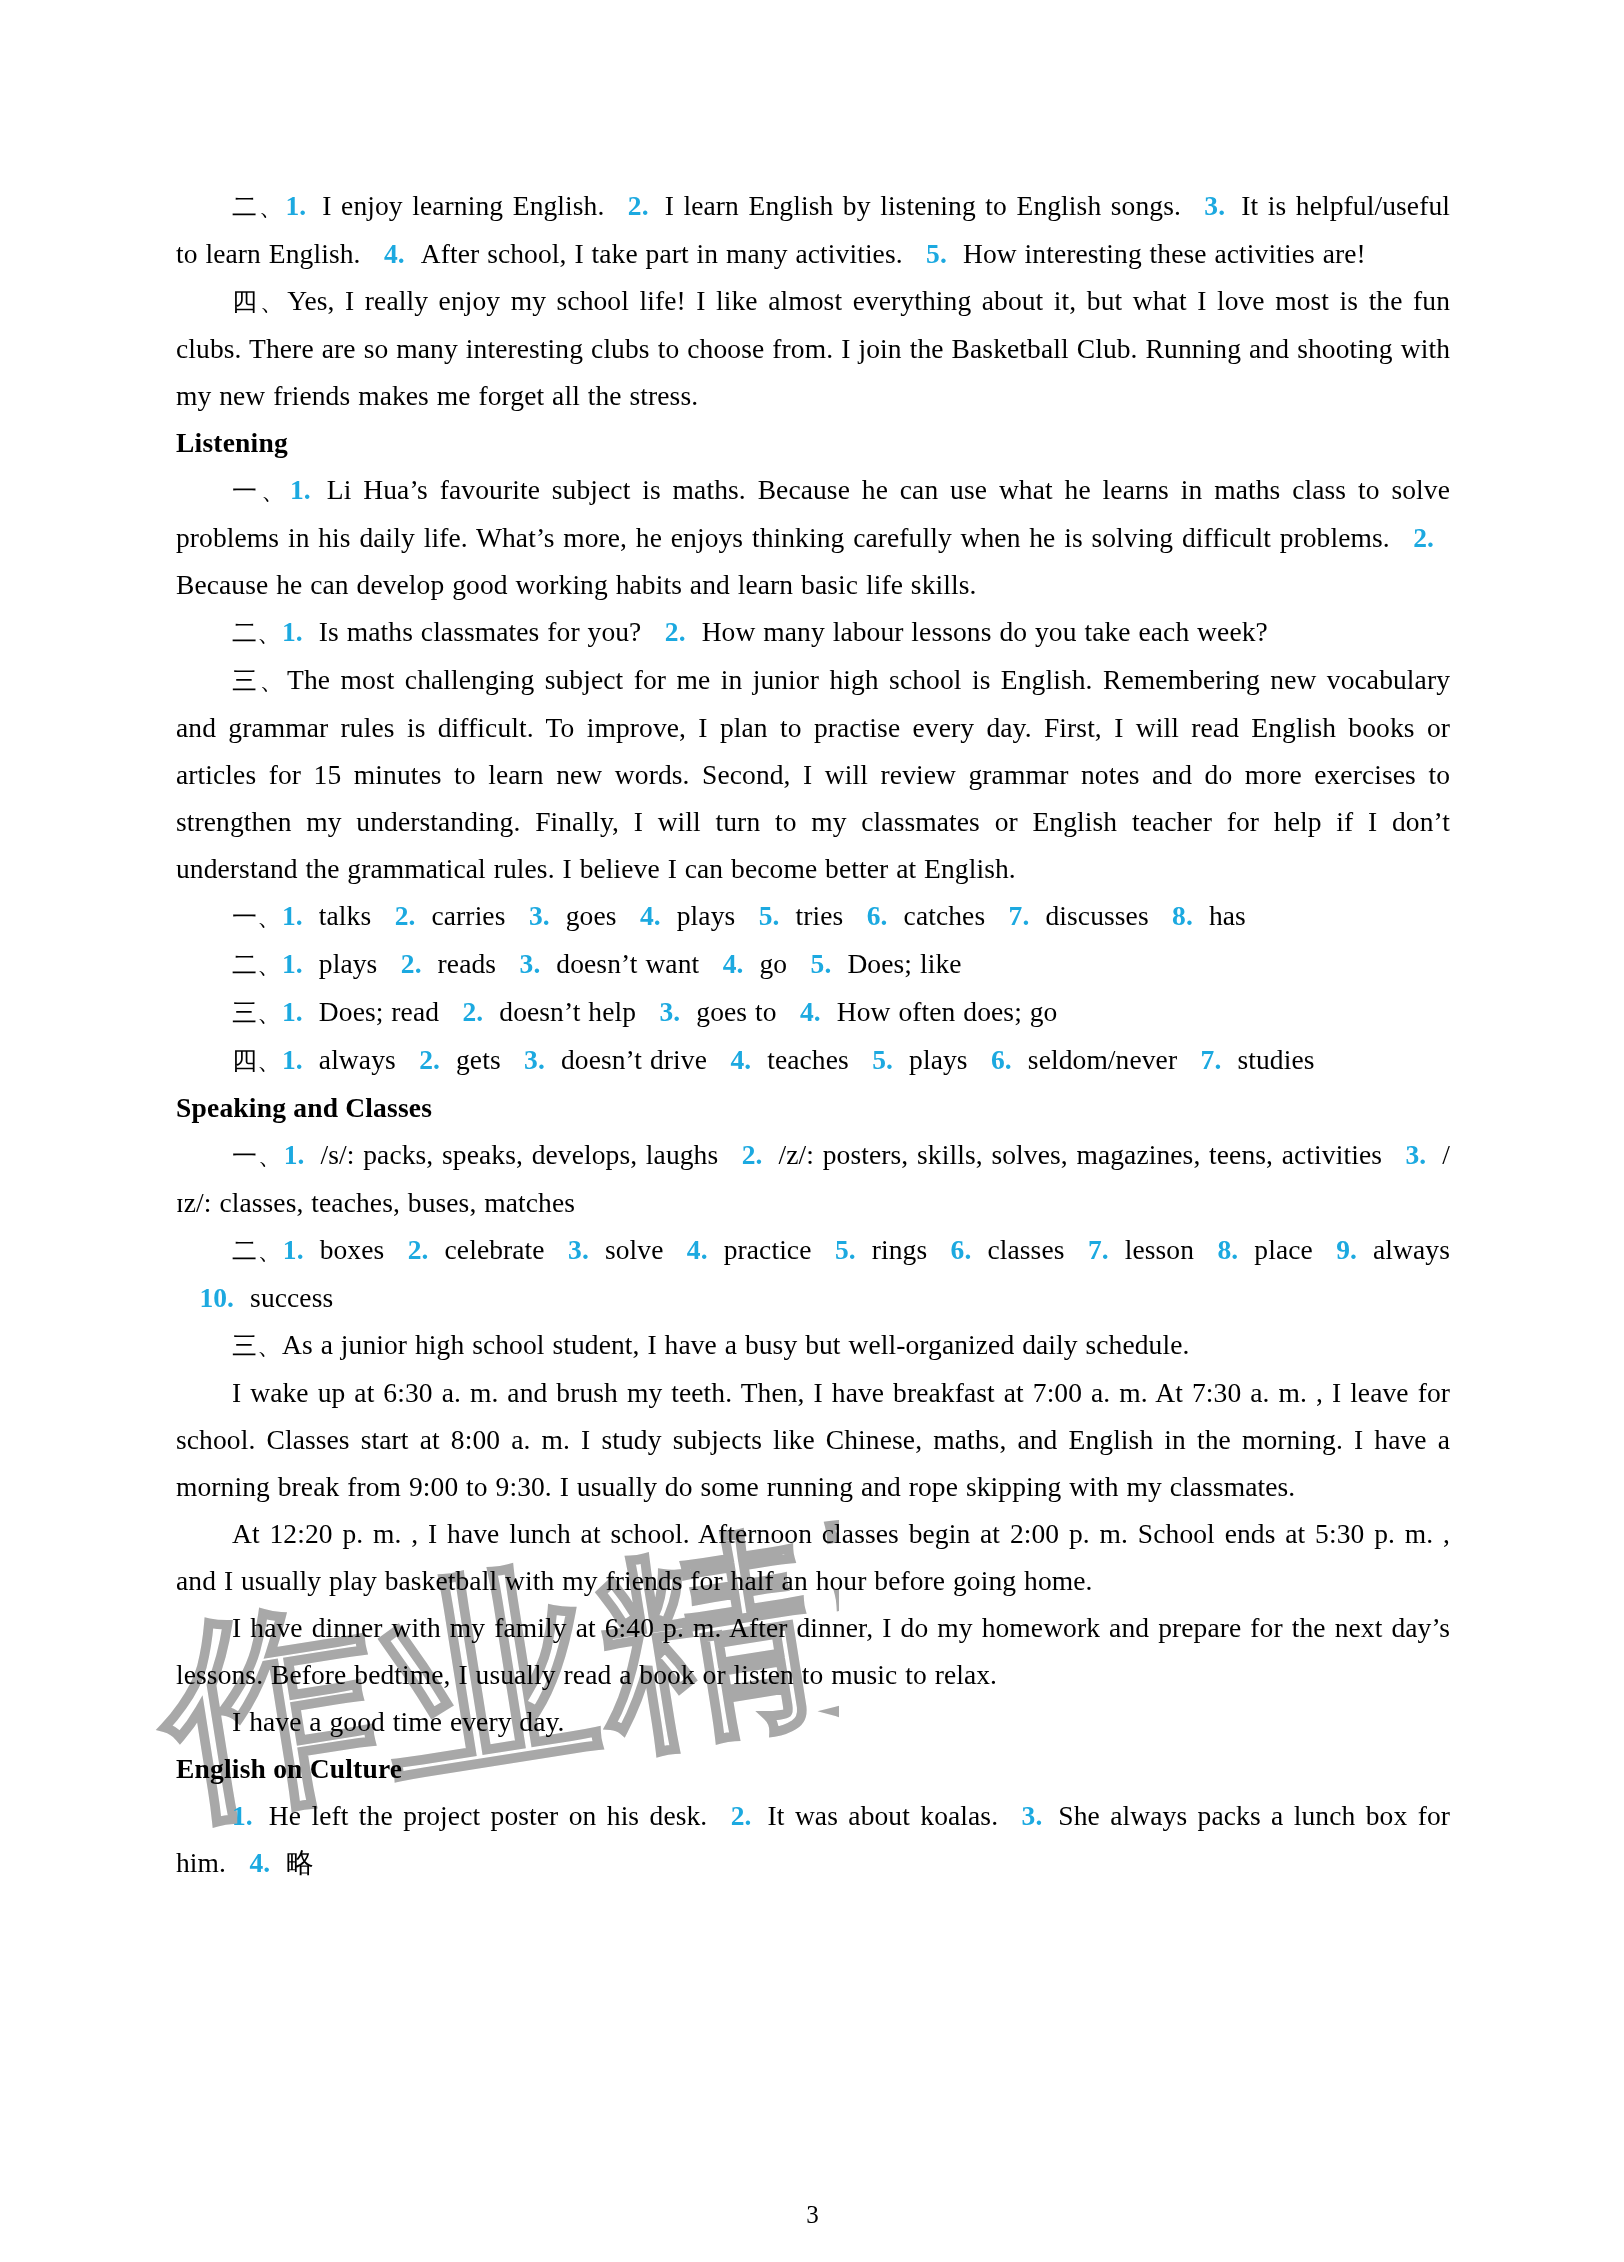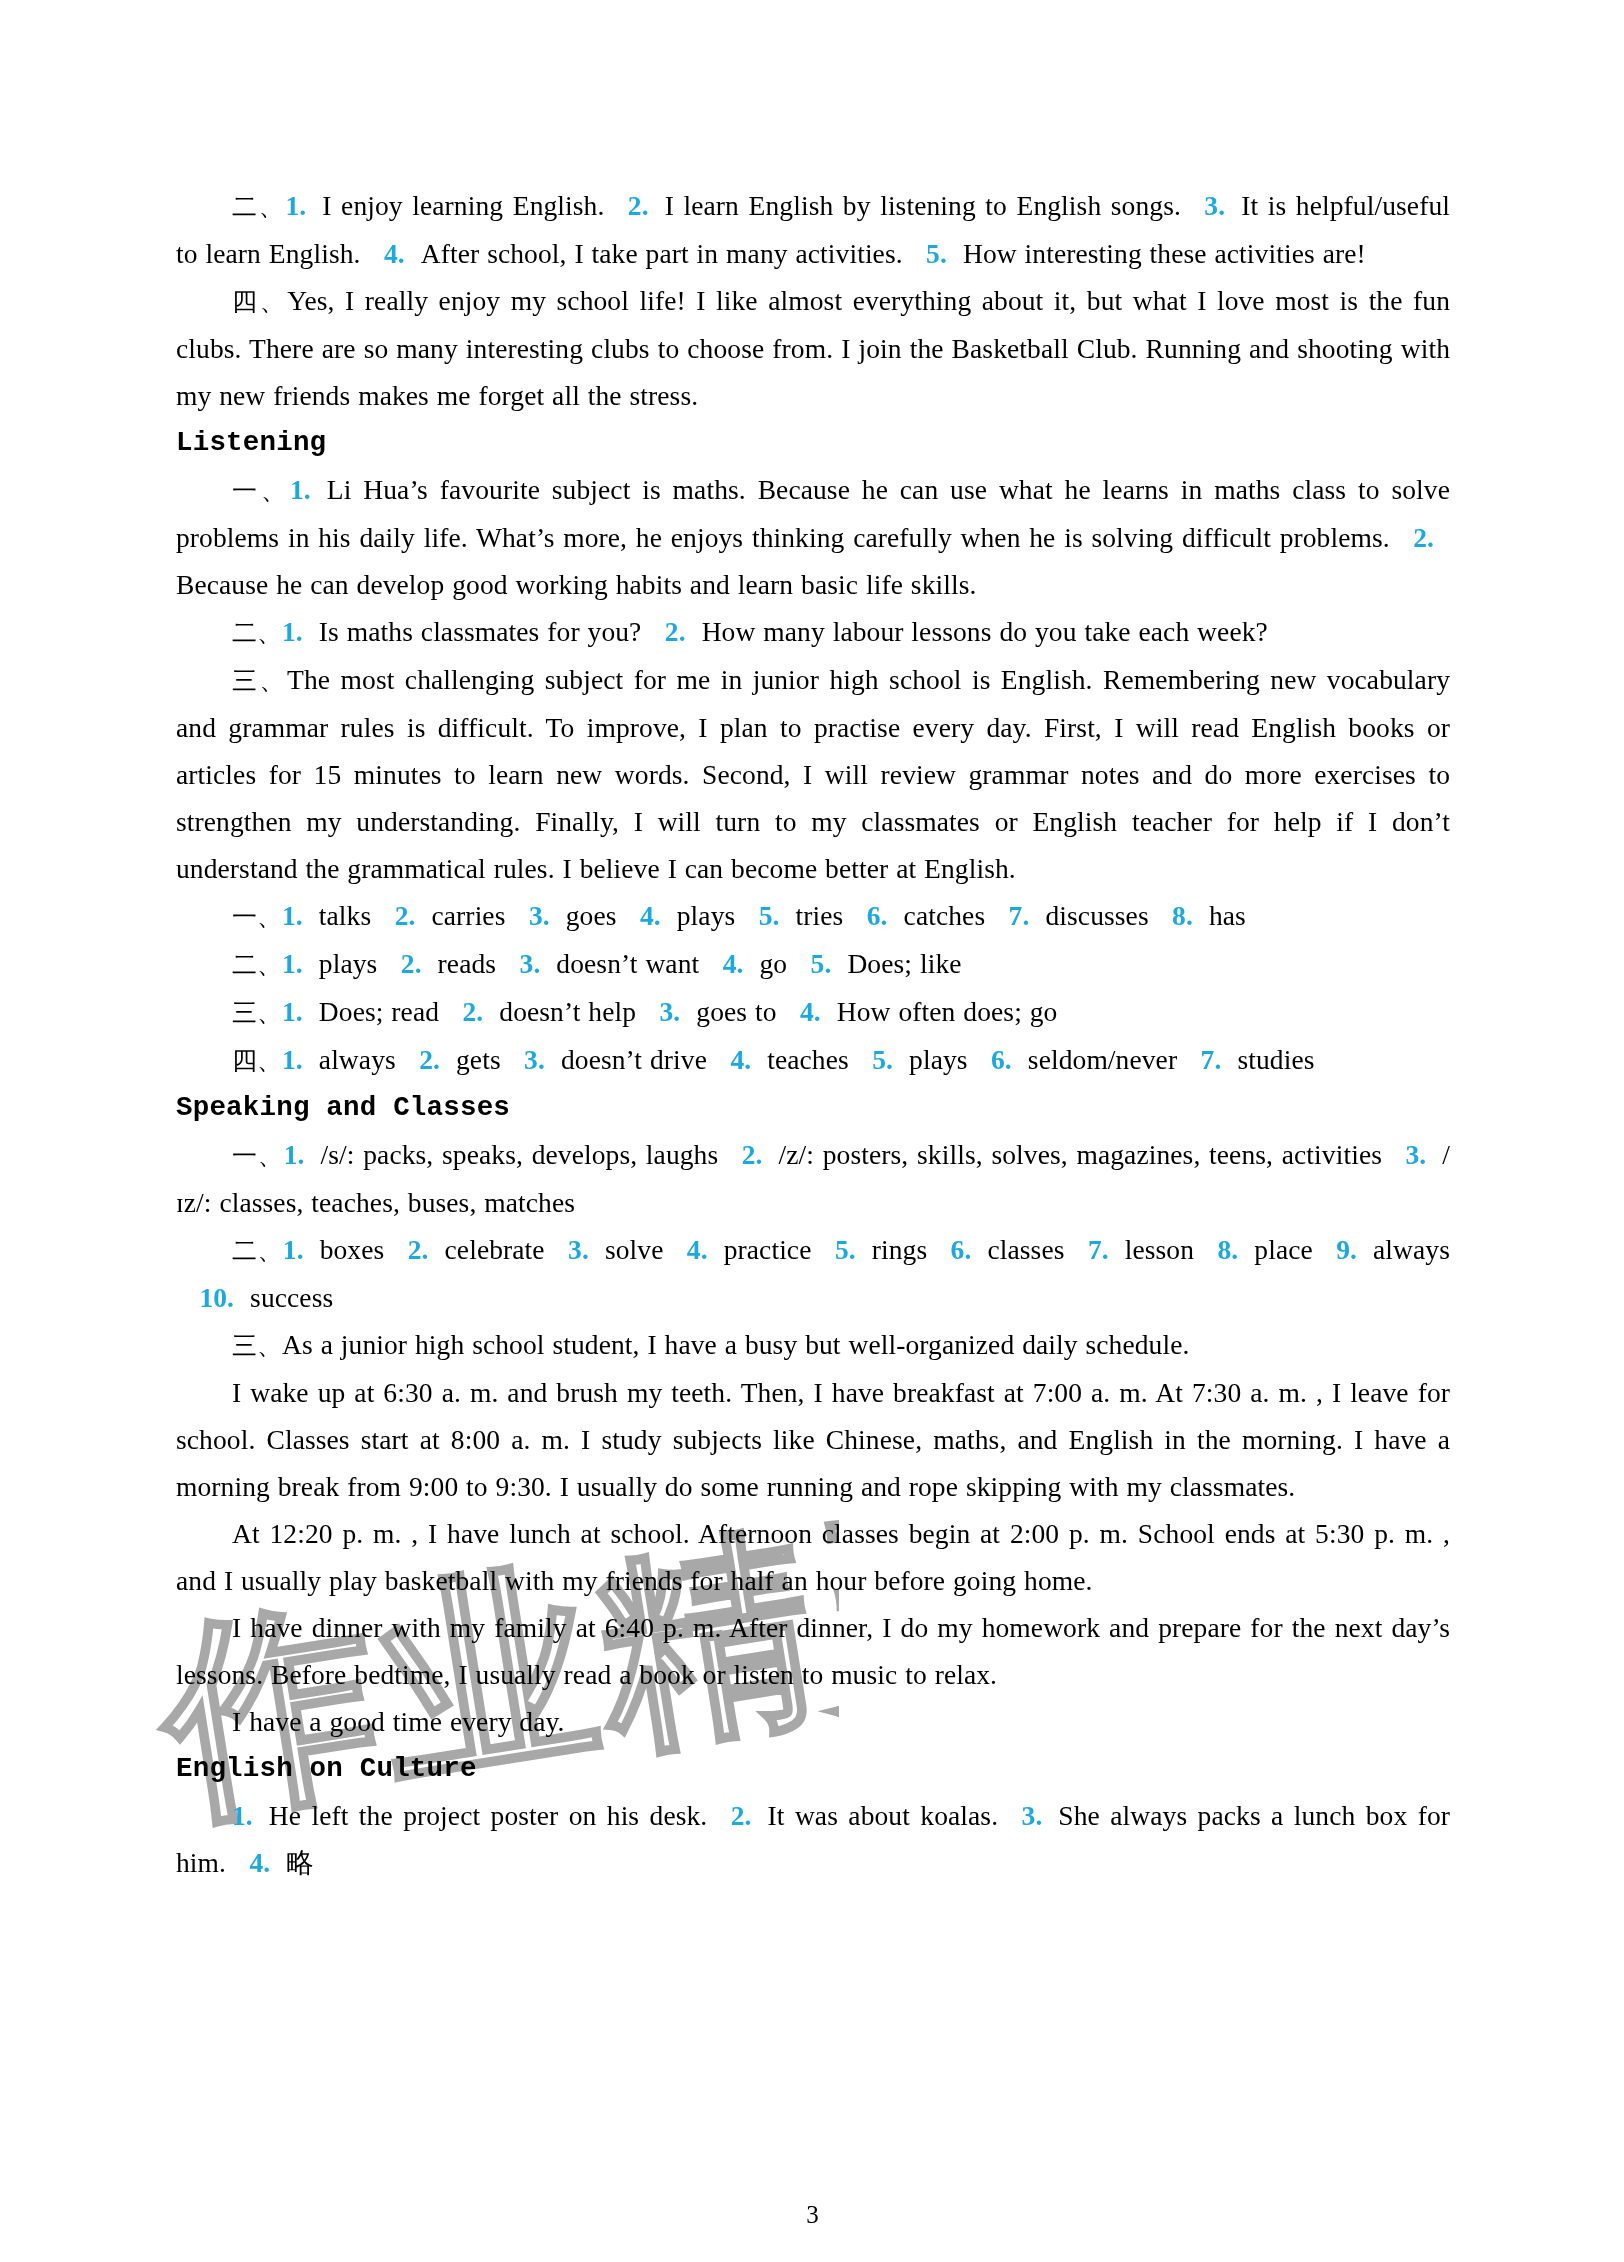--- a/index.html
+++ b/index.html
@@ -51,21 +51,20 @@
     font-weight: bold;
     font-family: "Liberation Serif", "DejaVu Serif", serif;
   }
   .heading {
     font-size: 27.5px;
     line-height: 47px;
     font-weight: bold;
     margin: 0;
     text-indent: 0;
     letter-spacing: 0.2px;
-    font-family: Liberation Mono, monospace;
   }
   .sp { display: inline-block; width: 16px; }
   .spw { display: inline-block; width: 23.4px; }
 
   
   #watermark {
     position: absolute;
     left: 155px;
     top: 1361px;
     width: 684px;

